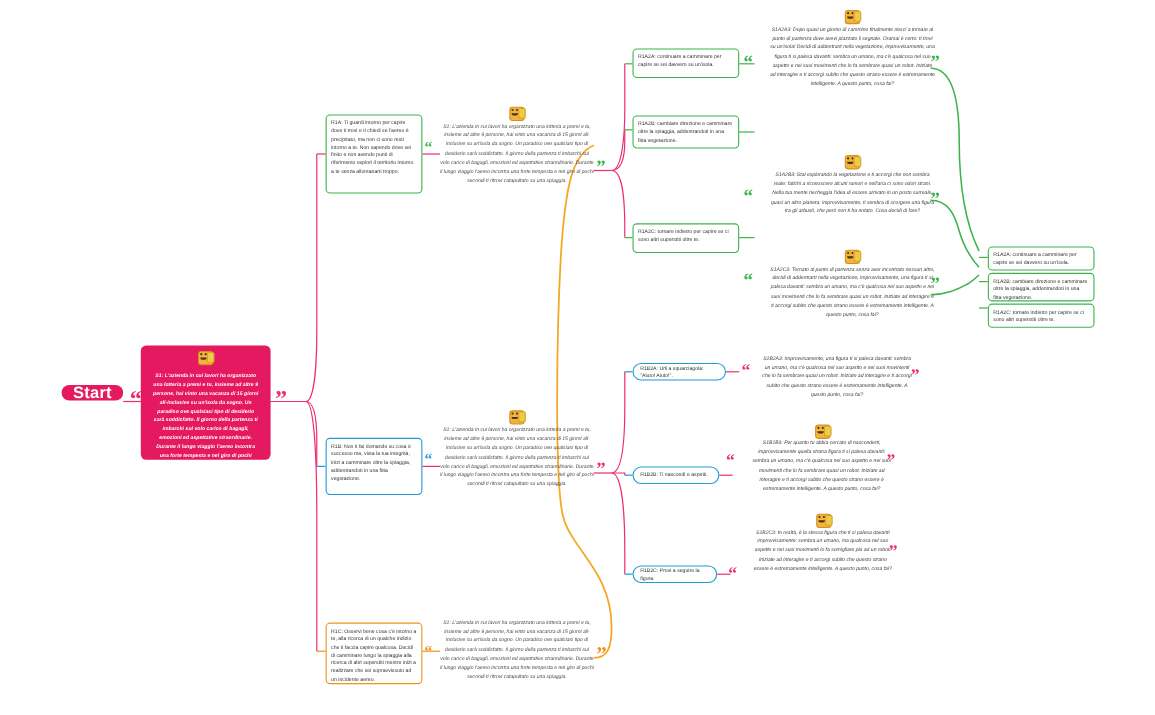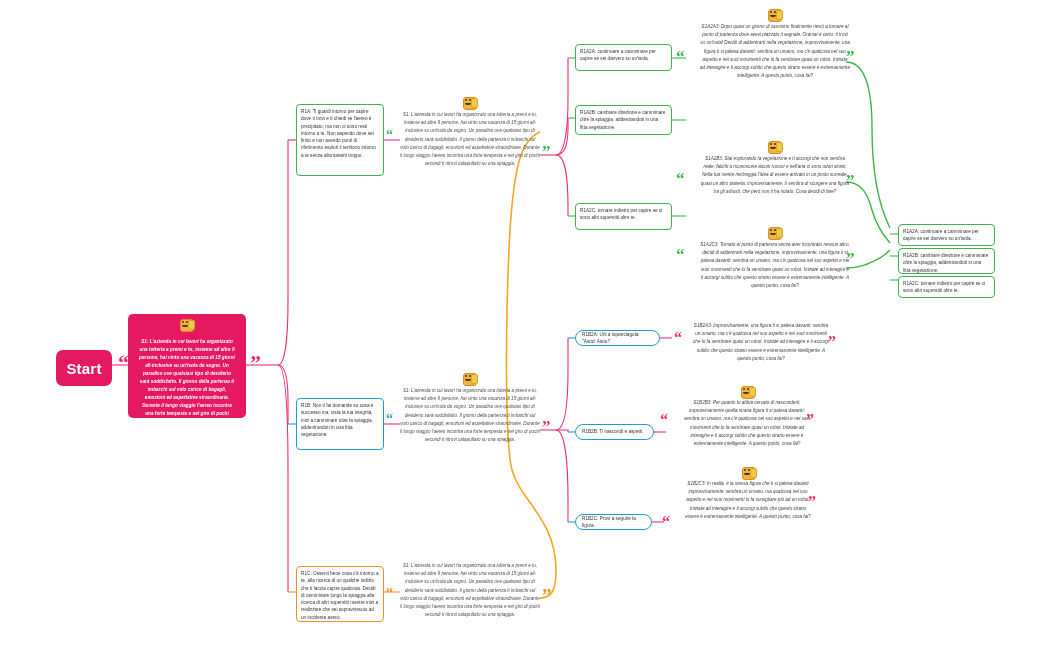--- a/index.html
+++ b/index.html
@@ -117,21 +117,21 @@
 
       <path d="M660 338 L672 338" stroke="#ef2d6e"></path>
       <path d="M654 432 L666 432" stroke="#ef2d6e"></path>
       <path d="M652 522 L664 522" stroke="#ef2d6e"></path>
 
       <path d="M384 592 L400 592" stroke="#f0921e"></path>
       <path d="M540 598 C 552 598 556 590 556 570 C 556 520 520 500 512 470 C 504 440 506 300 510 230 C 514 170 520 140 540 132" stroke="#f5a623" stroke-width="1.6"></path>
     </g>
   </svg>
 
-  <div class="node start-pill" style="left:56px;top:350px;width:56px;height:36px;">
+  <div class="node start-pill" style="left:56px;top:350px;width:56px;height:14px;">
     <span>Start</span>
   </div>
   <span class="q pink" style="left:118px;top:352px;font-size:22px;">“</span>
 
   <div class="node card-magenta" style="left:128px;top:314px;width:118px;height:104px;">
     <div class="emoji" style="left:51px;top:4px;position:absolute;">
       <div class="face"></div>
         <div class="eye l"></div>
         <div class="eye r"></div>
       <div class="mouth"></div>

